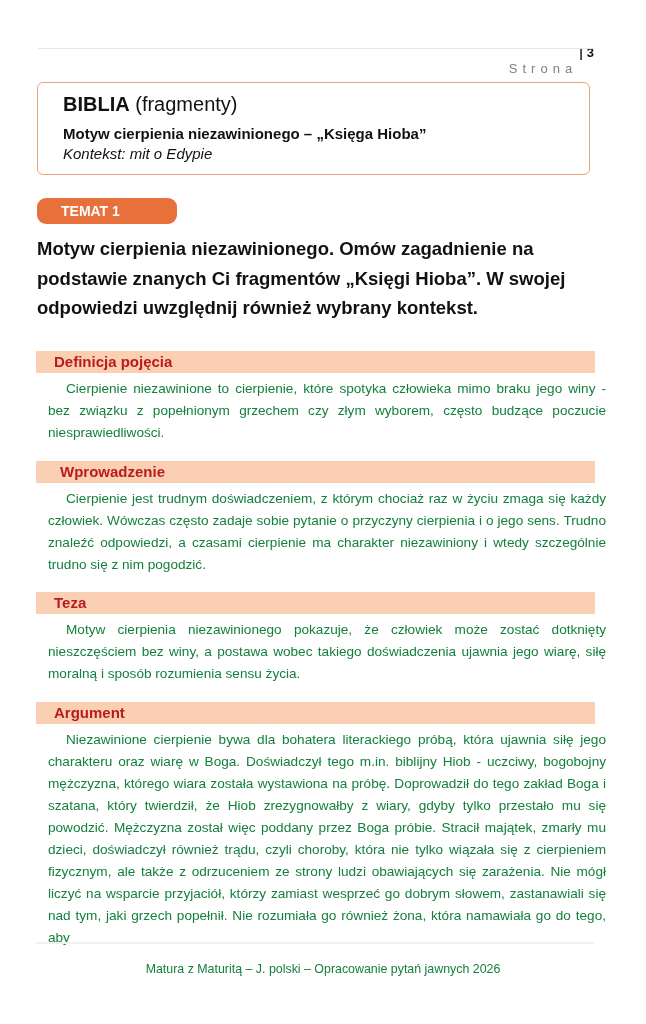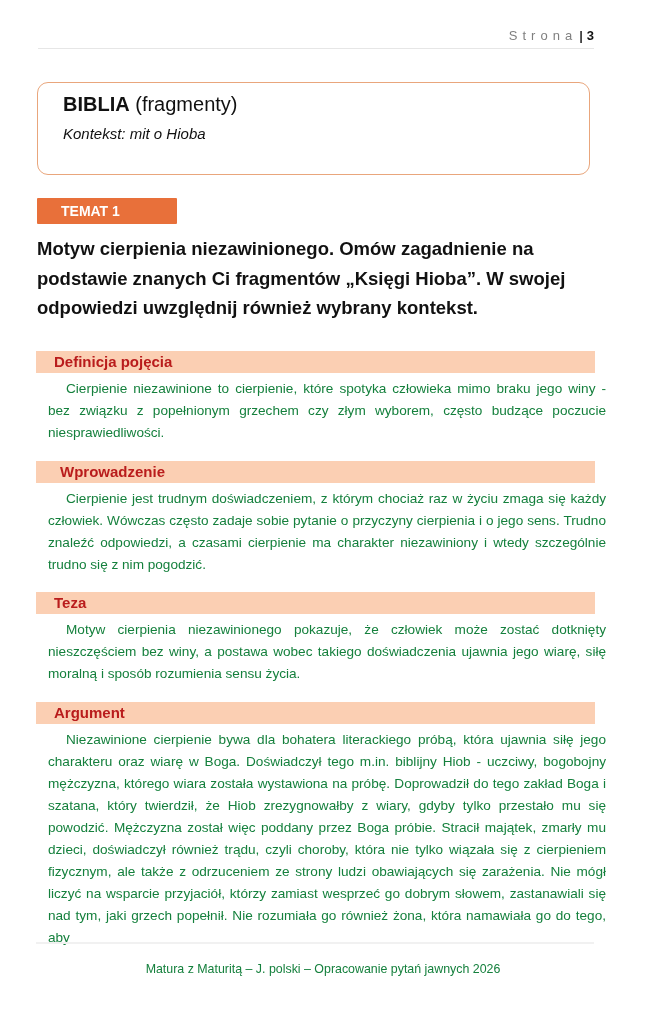--- a/index.html
+++ b/index.html
@@ -19,20 +19,21 @@
       position: absolute;
       top: 28px;
       right: 52px;
       font-size: 13px;
       color: #7f7f7f;
       display: flex;
       align-items: center;
     }
     .page-header .label {
       letter-spacing: 5px;
+      margin-top: 33px;
     }
     .page-header .sep {
       color: #333;
       margin: 0 4px 0 2px;
       font-weight: bold;
     }
     .page-header .num {
       color: #111;
       font-weight: bold;
     }
@@ -45,21 +46,21 @@
       background: #e6e6e6;
     }
 
     .title-box {
       position: absolute;
       left: 37px;
       top: 82px;
       width: 553px;
       height: 93px;
       border: 1.5px solid #e9a67c;
-      border-radius: 11px;
+      border-radius: 6px;
       box-sizing: border-box;
       padding: 8px 0 0 25px;
     }
     .title-box .t1 {
       font-size: 20px;
       line-height: 26px;
       margin-bottom: 7px;
     }
     .title-box .t1 b { font-weight: bold; }
     .title-box .t2 {
@@ -72,21 +73,21 @@
       font-style: italic;
       line-height: 20px;
     }
 
     .temat-pill {
       position: absolute;
       left: 37px;
       top: 198px;
       width: 140px;
       height: 26px;
-      border-radius: 1px;
+      border-radius: 9px;
       background: #e8703a;
       color: #ffffff;
       font-weight: bold;
       font-size: 14px;
       line-height: 26px;
       padding-left: 24px;
       box-sizing: border-box;
     }
 
     .question {
@@ -147,21 +148,22 @@
 
 <div class="page-header">
   <span class="label">Strona</span>
   <span class="sep">|</span>
   <span class="num">3</span>
 </div>
 <div class="header-rule"></div>
 
 <div class="title-box">
   <div class="t1"><b>BIBLIA</b><span> (fragmenty)</span></div>
-  <div class="t3">Kontekst: mit o Hioba</div>
+  <div class="t2">Motyw cierpienia niezawinionego – „Księga Hioba”</div>
+  <div class="t3">Kontekst: mit o Edypie</div>
 </div>
 
 <div class="temat-pill">TEMAT 1</div>
 
 <div class="question">Motyw cierpienia niezawinionego. Omów zagadnienie na podstawie znanych Ci fragmentów „Księgi Hioba”. W swojej odpowiedzi uwzględnij również wybrany kontekst.</div>
 
 <div class="section-bar" style="top:351px;">Definicja pojęcia</div>
 <div class="para" style="top:378px;">Cierpienie niezawinione to cierpienie, które spotyka człowieka mimo braku jego winy - bez związku z popełnionym grzechem czy złym wyborem, często budzące poczucie niesprawiedliwości.</div>
 
 <div class="section-bar" style="top:461px;padding-left:24px;">Wprowadzenie</div>

